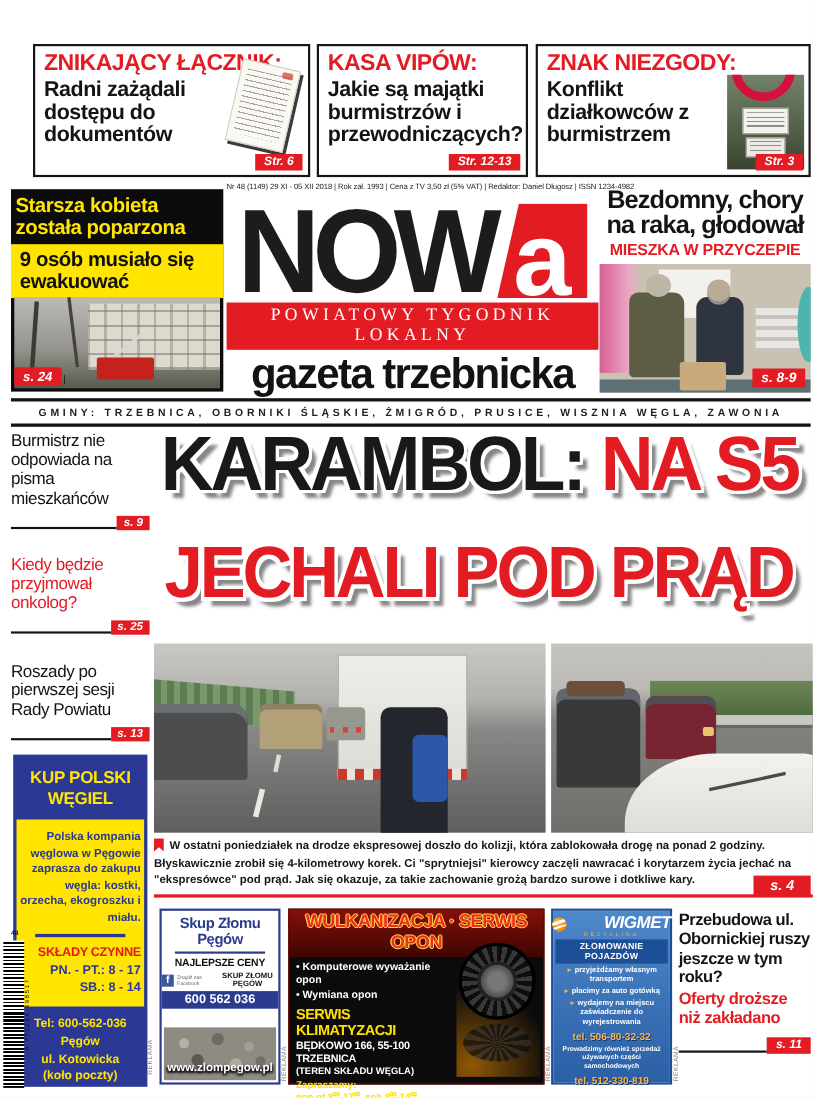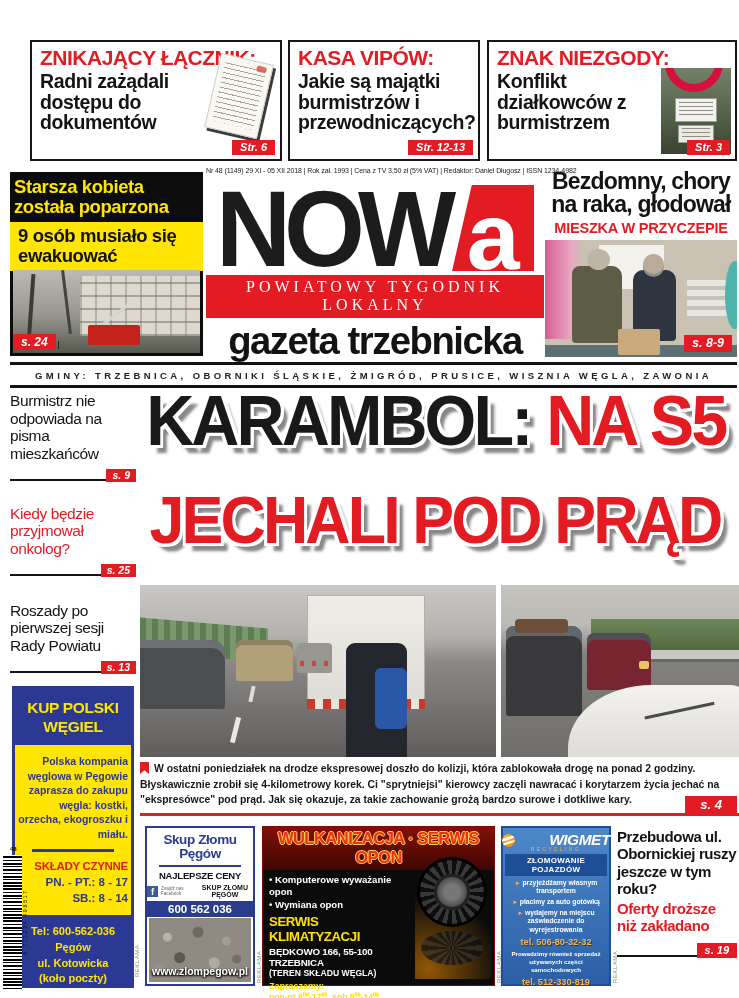--- a/index.html
+++ b/index.html
@@ -155,21 +155,21 @@
   
   .scrap-ad{position:absolute;left:145px;top:826px;width:110px;height:160px;background:#fff;border:2px solid var(--navy);text-align:center;}
   .scrap-title{color:var(--navy);font-size:13.5px;font-weight:bold;line-height:1.05;padding-top:5px;letter-spacing:-.4px;}
   .scrap-rule{width:78%;height:2px;background:var(--navy);margin:4px auto 3px;}
   .scrap-tag{font-size:9.5px;font-weight:bold;color:#101010;letter-spacing:-.2px;}
   .fb-row{display:flex;align-items:center;justify-content:center;gap:3px;margin-top:3px;}
   .fb-ico{width:11px;height:11px;background:#3b5998;color:#fff;font-weight:bold;font-size:9.5px;line-height:11px;text-align:center;flex:0 0 auto;}
   .fb-note{font-size:4.6px;color:#666;line-height:1.1;text-align:left;}
   .fb-label{font-size:7px;font-weight:bold;color:#101010;}
   .scrap-phone{background:var(--navy);color:#fff;font-weight:bold;font-size:11.5px;padding:2px 0;margin-top:3px;}
-  .scrap-photo{position:absolute;left:2px;right:2px;bottom:2px;height:64px;overflow:hidden;
+  .scrap-photo{position:absolute;left:2px;right:2px;bottom:2px;height:48px;overflow:hidden;
     background:#8f8a82;
     background-image:radial-gradient(circle at 18% 30%,#b7b2a8 0 4px,transparent 5px),radial-gradient(circle at 48% 22%,#6e6a63 0 5px,transparent 6px),radial-gradient(circle at 76% 36%,#a39e94 0 4px,transparent 5px),radial-gradient(circle at 30% 62%,#5c5952 0 5px,transparent 6px),radial-gradient(circle at 64% 70%,#b0aba1 0 5px,transparent 6px),radial-gradient(circle at 86% 64%,#726f68 0 4px,transparent 5px),radial-gradient(circle at 10% 80%,#97928a 0 5px,transparent 6px);}
   .scrap-web{position:absolute;left:0;right:0;bottom:5px;color:#fff;font-weight:bold;font-size:10.5px;text-shadow:1px 1px 2px #000,-1px 1px 2px #000;}
 
   .tire-ad{position:absolute;left:262px;top:826px;width:233px;height:160px;background:#0b0b0b;border:1px solid #7c0b06;padding:0;}
   .tire-head{background:linear-gradient(180deg,#84100a,#3f0502);text-align:center;font-size:16.5px;font-weight:bold;color:#ef2d1d;letter-spacing:-.5px;padding:2px 0 3px;
     text-shadow:1px 0 0 #ffd24a,-1px 0 0 #ffd24a,0 1px 0 #ffd24a,0 -1px 0 #ffd24a;}
   .tire-body{position:relative;padding:4px 6px;width:152px;}
   .tire-bullet{color:#fff;font-size:9.6px;font-weight:bold;line-height:1.3;}
   .tire-bullet::before{content:"•  ";color:#fff;}
@@ -420,21 +420,21 @@
     <div class="wm-phone">tel. 506-80-32-32</div>
     <div class="wm-note">Prowadzimy również sprzedaż używanych części samochodowych</div>
     <div class="wm-phone">tel. 512-330-819</div>
   </div>
 
   <div class="bottom-right-story">
     <div class="brs-black">Przebudowa ul. Obornickiej ruszy jeszcze w tym roku?</div>
     <div class="brs-red">Oferty droższe niż zakładano</div>
     <div class="brs-foot">
       <div class="story-rule"></div>
-      <span class="badge">s. 19</span>
+      <span class="badge">s. 11</span>
     </div>
   </div>
 
   <span class="reklama" style="left:134px;top:977px;">REKLAMA</span>
   <span class="reklama" style="left:256px;top:983px;">REKLAMA</span>
   <span class="reklama" style="left:496px;top:983px;">REKLAMA</span>
   <span class="reklama" style="left:612px;top:983px;">REKLAMA</span>
 
 </div>
 

